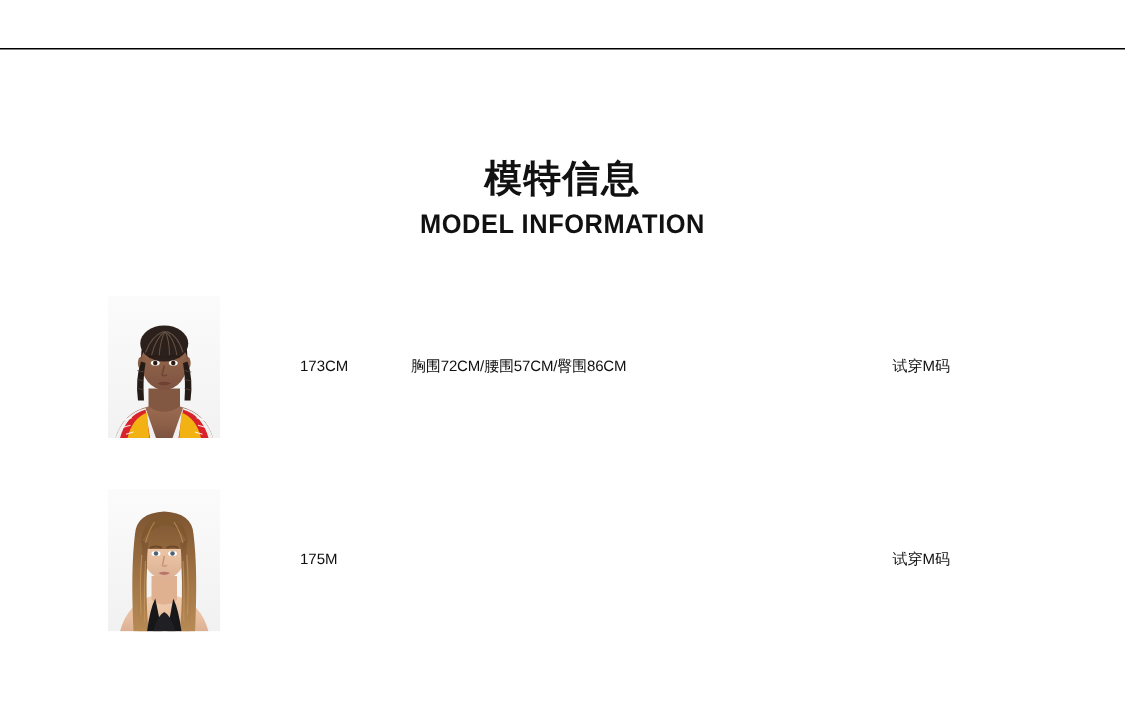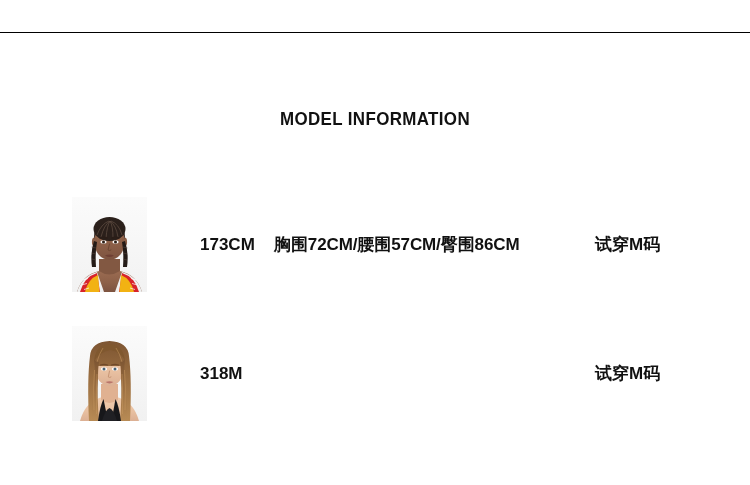--- a/index.html
+++ b/index.html
@@ -77,23 +77,23 @@
     top: 0;
     width: 75px;
     height: 95px;
     overflow: hidden;
     background: #ffffff;
   }
   .photo svg { display: block; }
 
   .col {
     position: absolute;
-    font-size: 17px;
+    font-size: 10px;
     line-height: 20px;
-    font-weight: 700;
+    font-weight: 400;
     color: #111111;
     white-space: nowrap;
   }
   .col-height {
     left: 200px;
     top: 38px;
   }
   .col-measure {
     left: 274px;
     top: 38px;
@@ -105,20 +105,21 @@
   }
 </style>
 </head>
 <body>
 
 <div class="page">
 
   <div class="top-rule"></div>
 
   <div class="heading">
+    <span class="heading-cn">模特信息</span>
     <span class="heading-en">MODEL INFORMATION</span>
   </div>
 
   <div class="model-row" id="row-0">
 
     <div class="photo">
       <svg width="75" height="95" viewBox="0 0 75 95" xmlns="http://www.w3.org/2000/svg">
         <defs>
           <linearGradient id="skin1" x1="0" y1="0" x2="0" y2="1">
             <stop offset="0%" stop-color="#9a6b51"></stop>
@@ -253,19 +254,19 @@
         <path d="M37.5 45 L36.3 51 Q37.6 52.1 39 51" stroke="#c79575" stroke-width="1" fill="none" stroke-linecap="round"></path>
 
         <path d="M33.5 56 Q37.5 54.3 41.5 56 Q37.5 58.8 33.5 56 Z" fill="#b9756a"></path>
 
         <path d="M26 95 Q28 80 31.5 73 L36 95 Z" fill="#17171a"></path>
         <path d="M49 95 Q47 80 43.5 73 L39.5 95 Z" fill="#17171a"></path>
         <path d="M30 95 Q33 84 37.5 82 Q42 84 45 95 Z" fill="#202024"></path>
       </svg>
     </div>
 
-    <div class="col col-height">318M</div>
+    <div class="col col-height">175M</div>
 
 
     <div class="col col-size">试穿M码</div>
   </div>
 
 </div>
 
 </body></html>

